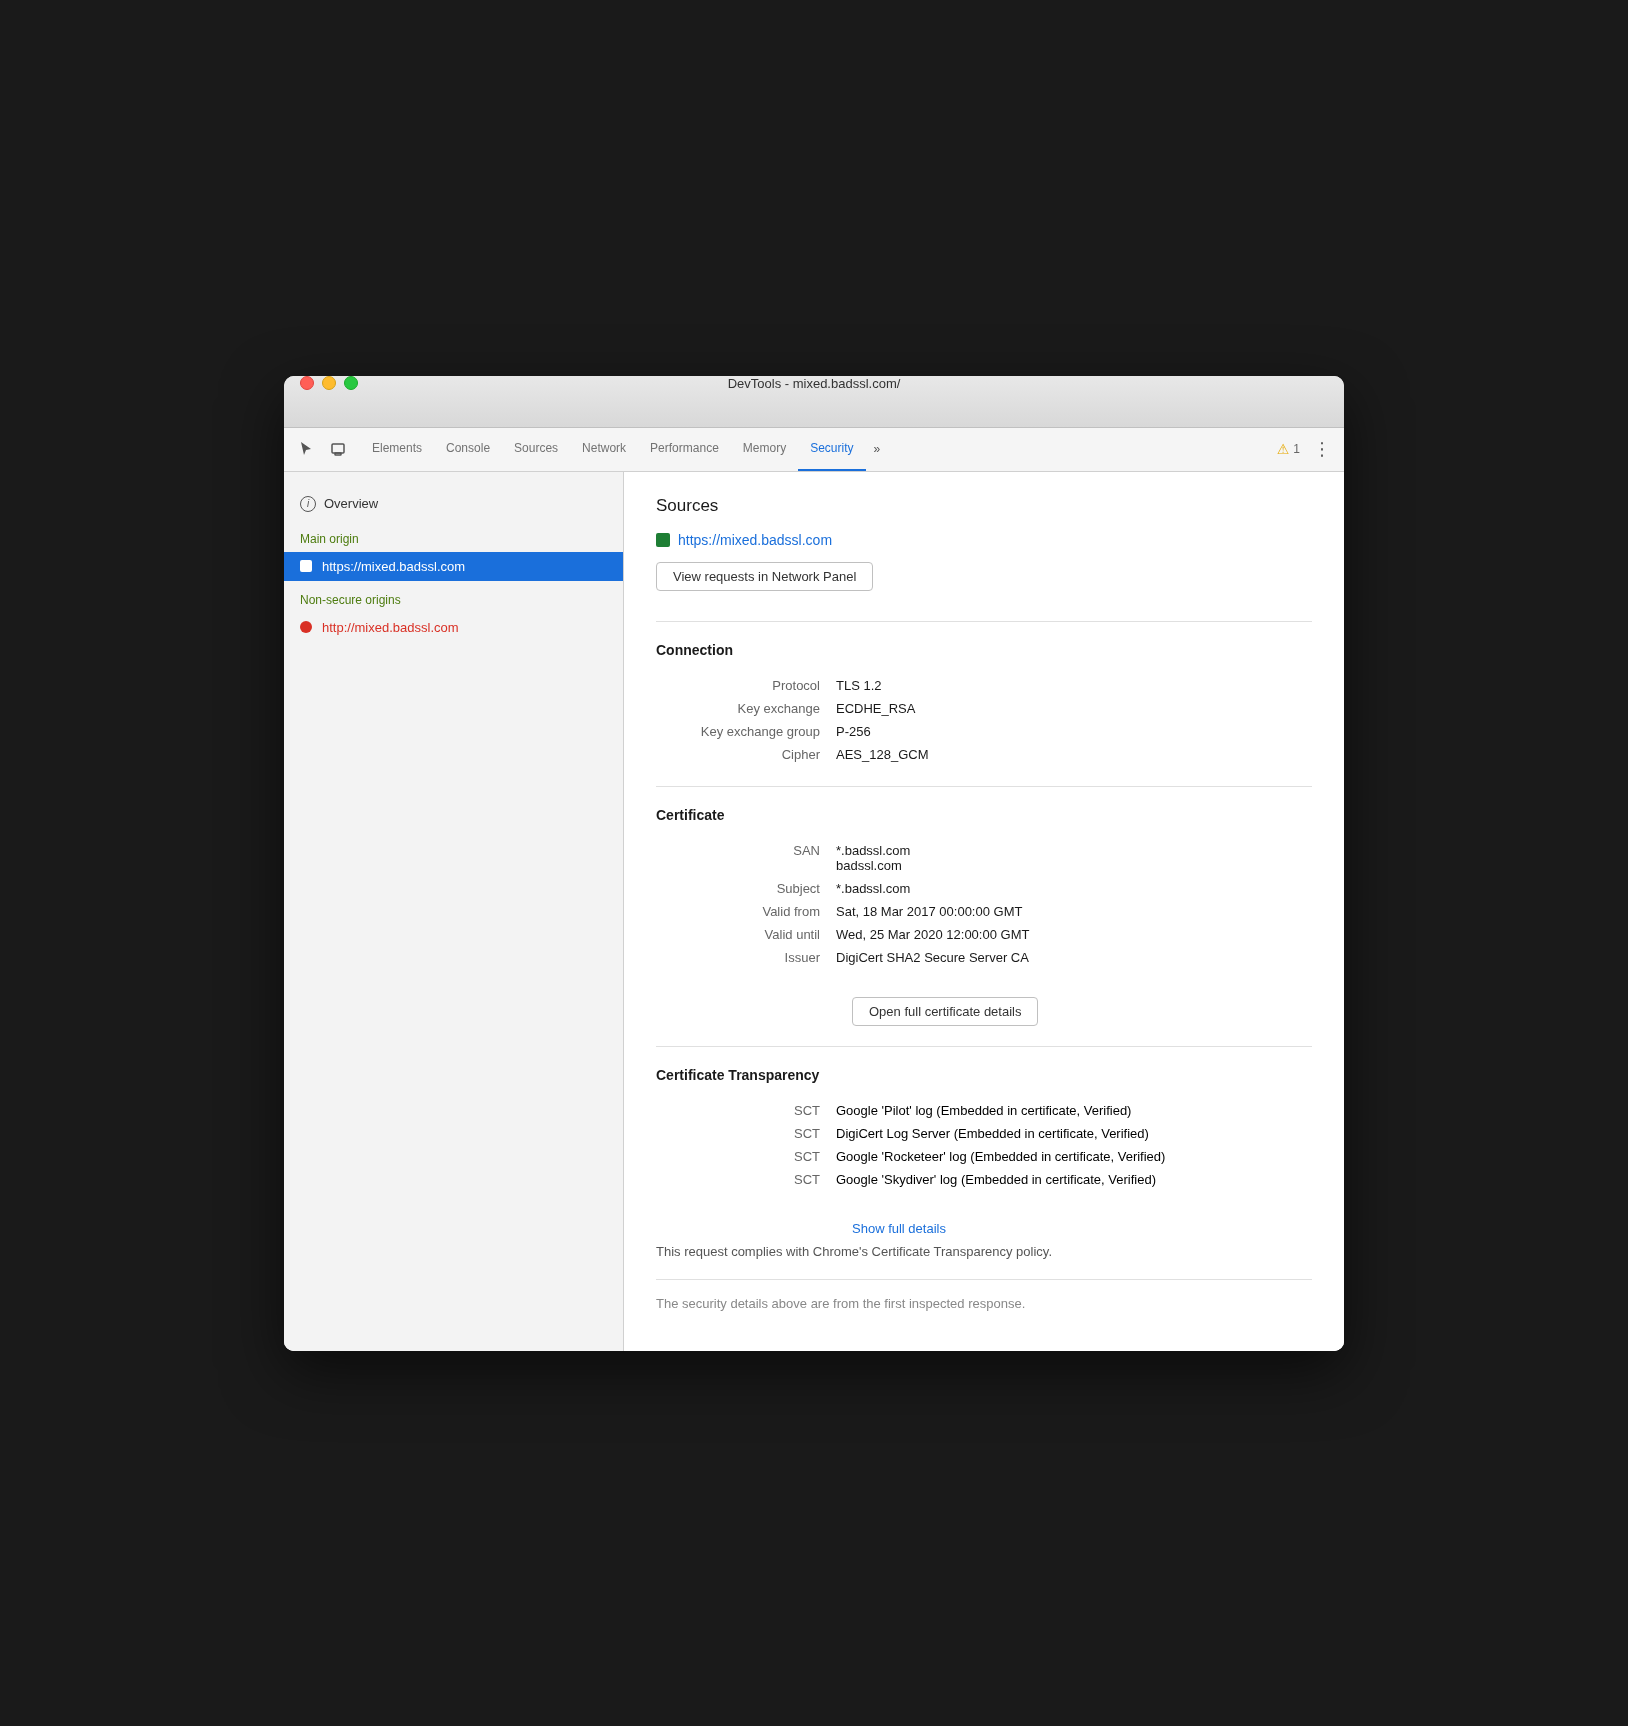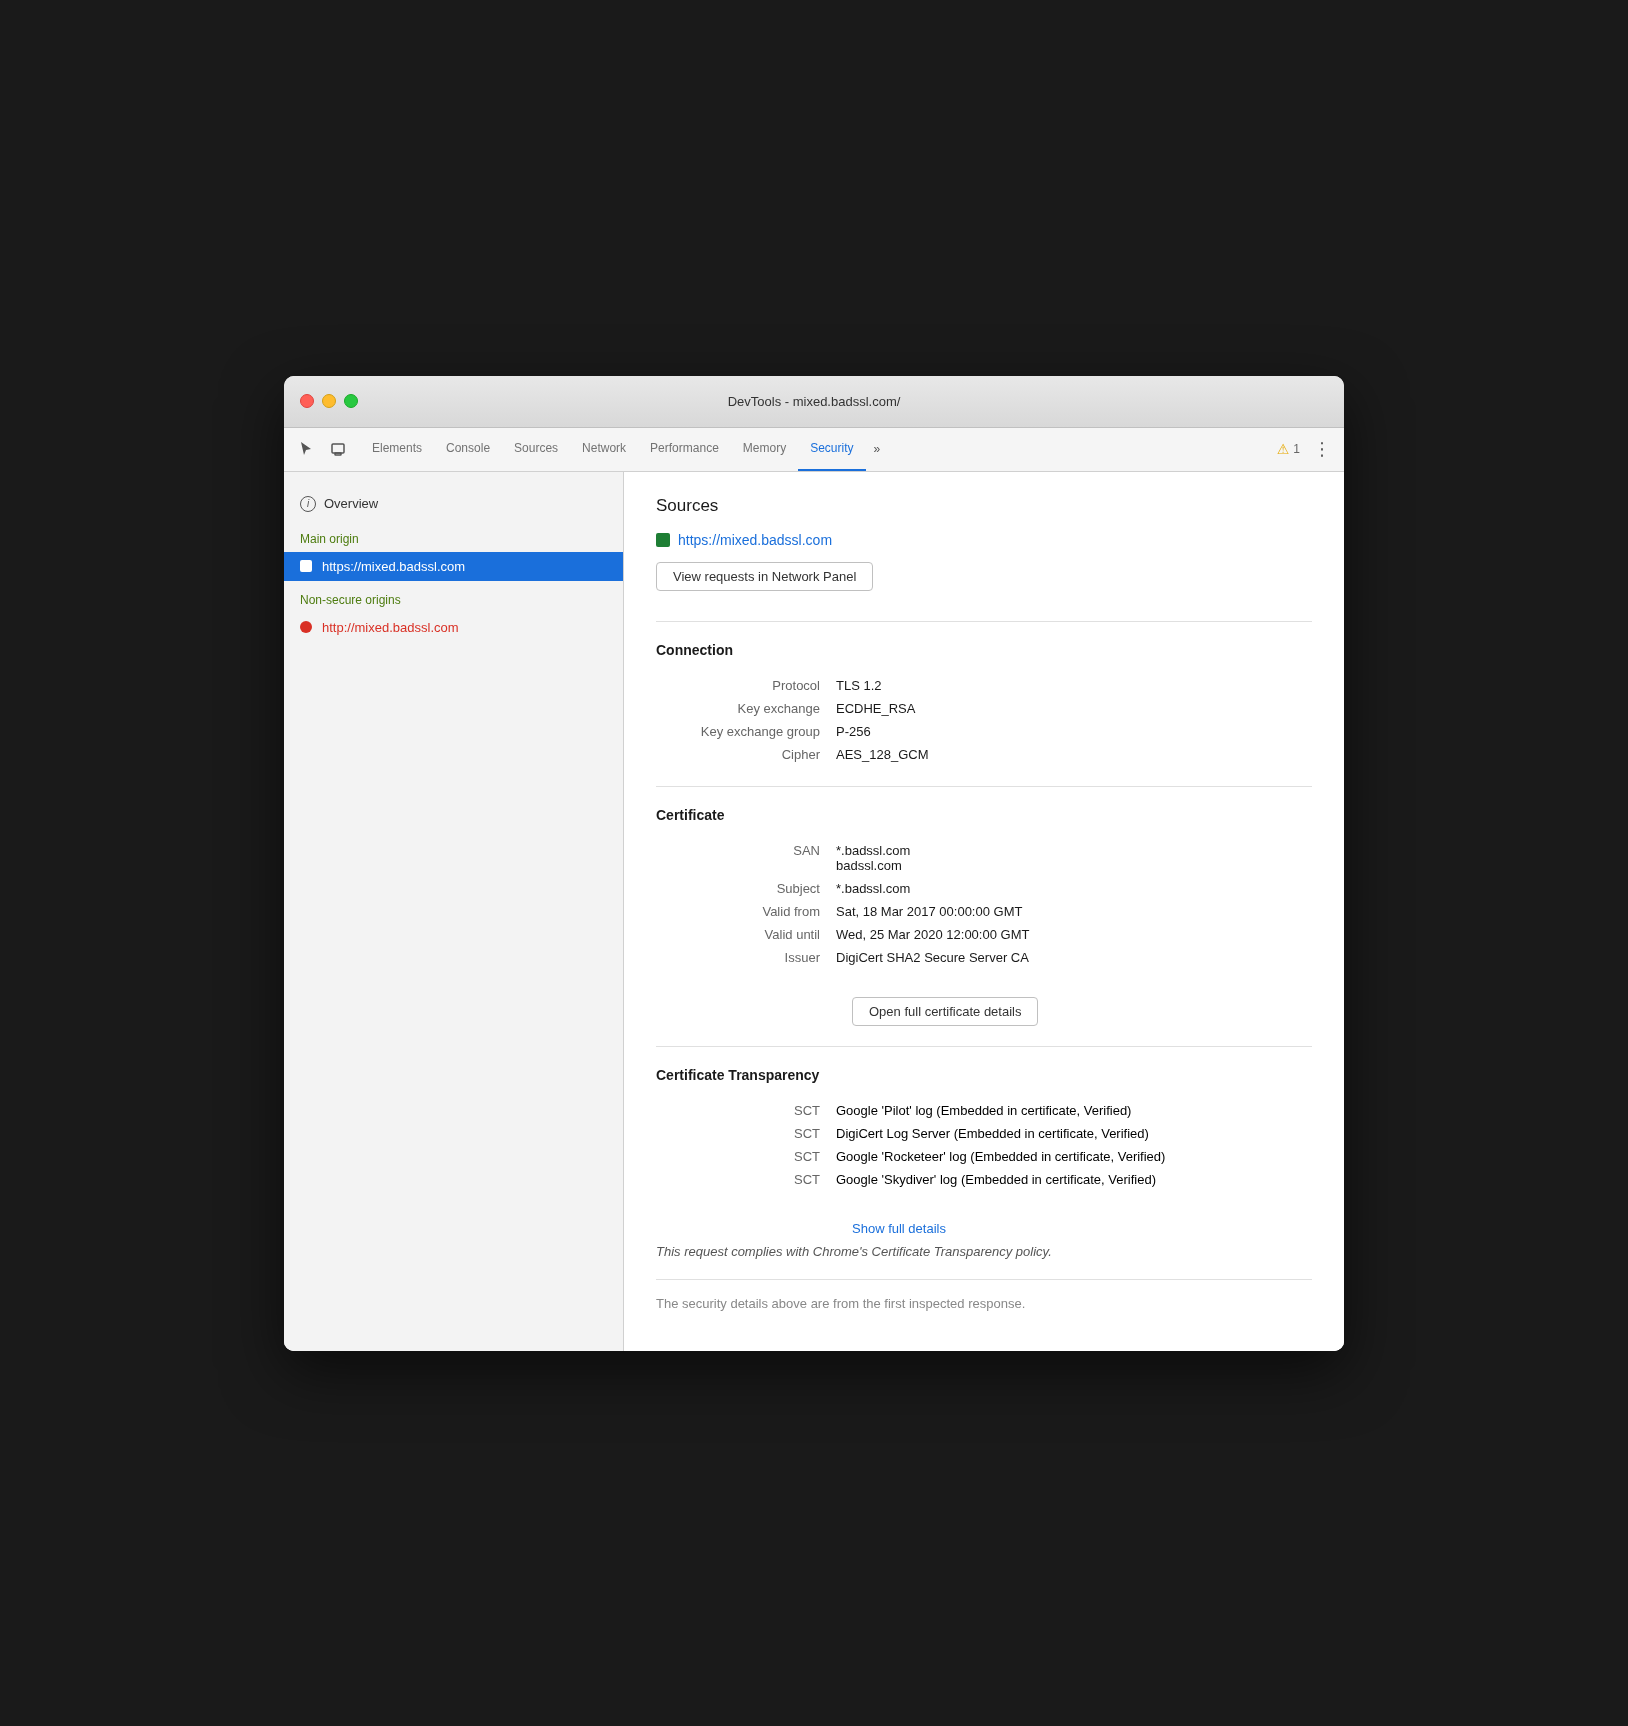--- a/index.html
+++ b/index.html
@@ -15,21 +15,20 @@
       width: 1060px;
       background: #f0f0f0;
       border-radius: 10px;
       box-shadow: 0 20px 60px rgba(0,0,0,0.6);
       overflow: hidden;
     }
     .titlebar {
       background: linear-gradient(to bottom, #e8e8e8, #d8d8d8);
       height: 52px;
       display: flex;
-      align-items: center;
       padding: 0 16px;
       border-bottom: 1px solid #c0c0c0;
       position: relative;
     }
     .traffic-lights {
       display: flex;
       gap: 8px;
     }
     .traffic-light {
       width: 14px;
@@ -298,21 +297,20 @@
       cursor: pointer;
       text-decoration: none;
       display: inline-block;
       margin-bottom: 8px;
       margin-left: 196px;
     }
     .compliance-text {
       font-size: 13px;
       color: #555;
       margin-bottom: 20px;
-      font-style: italic;
     }
     .footer-note {
       font-size: 13px;
       color: #888;
       padding: 16px 0;
       border-top: 1px solid #e0e0e0;
     }
   </style>
 </head>
 <body>

